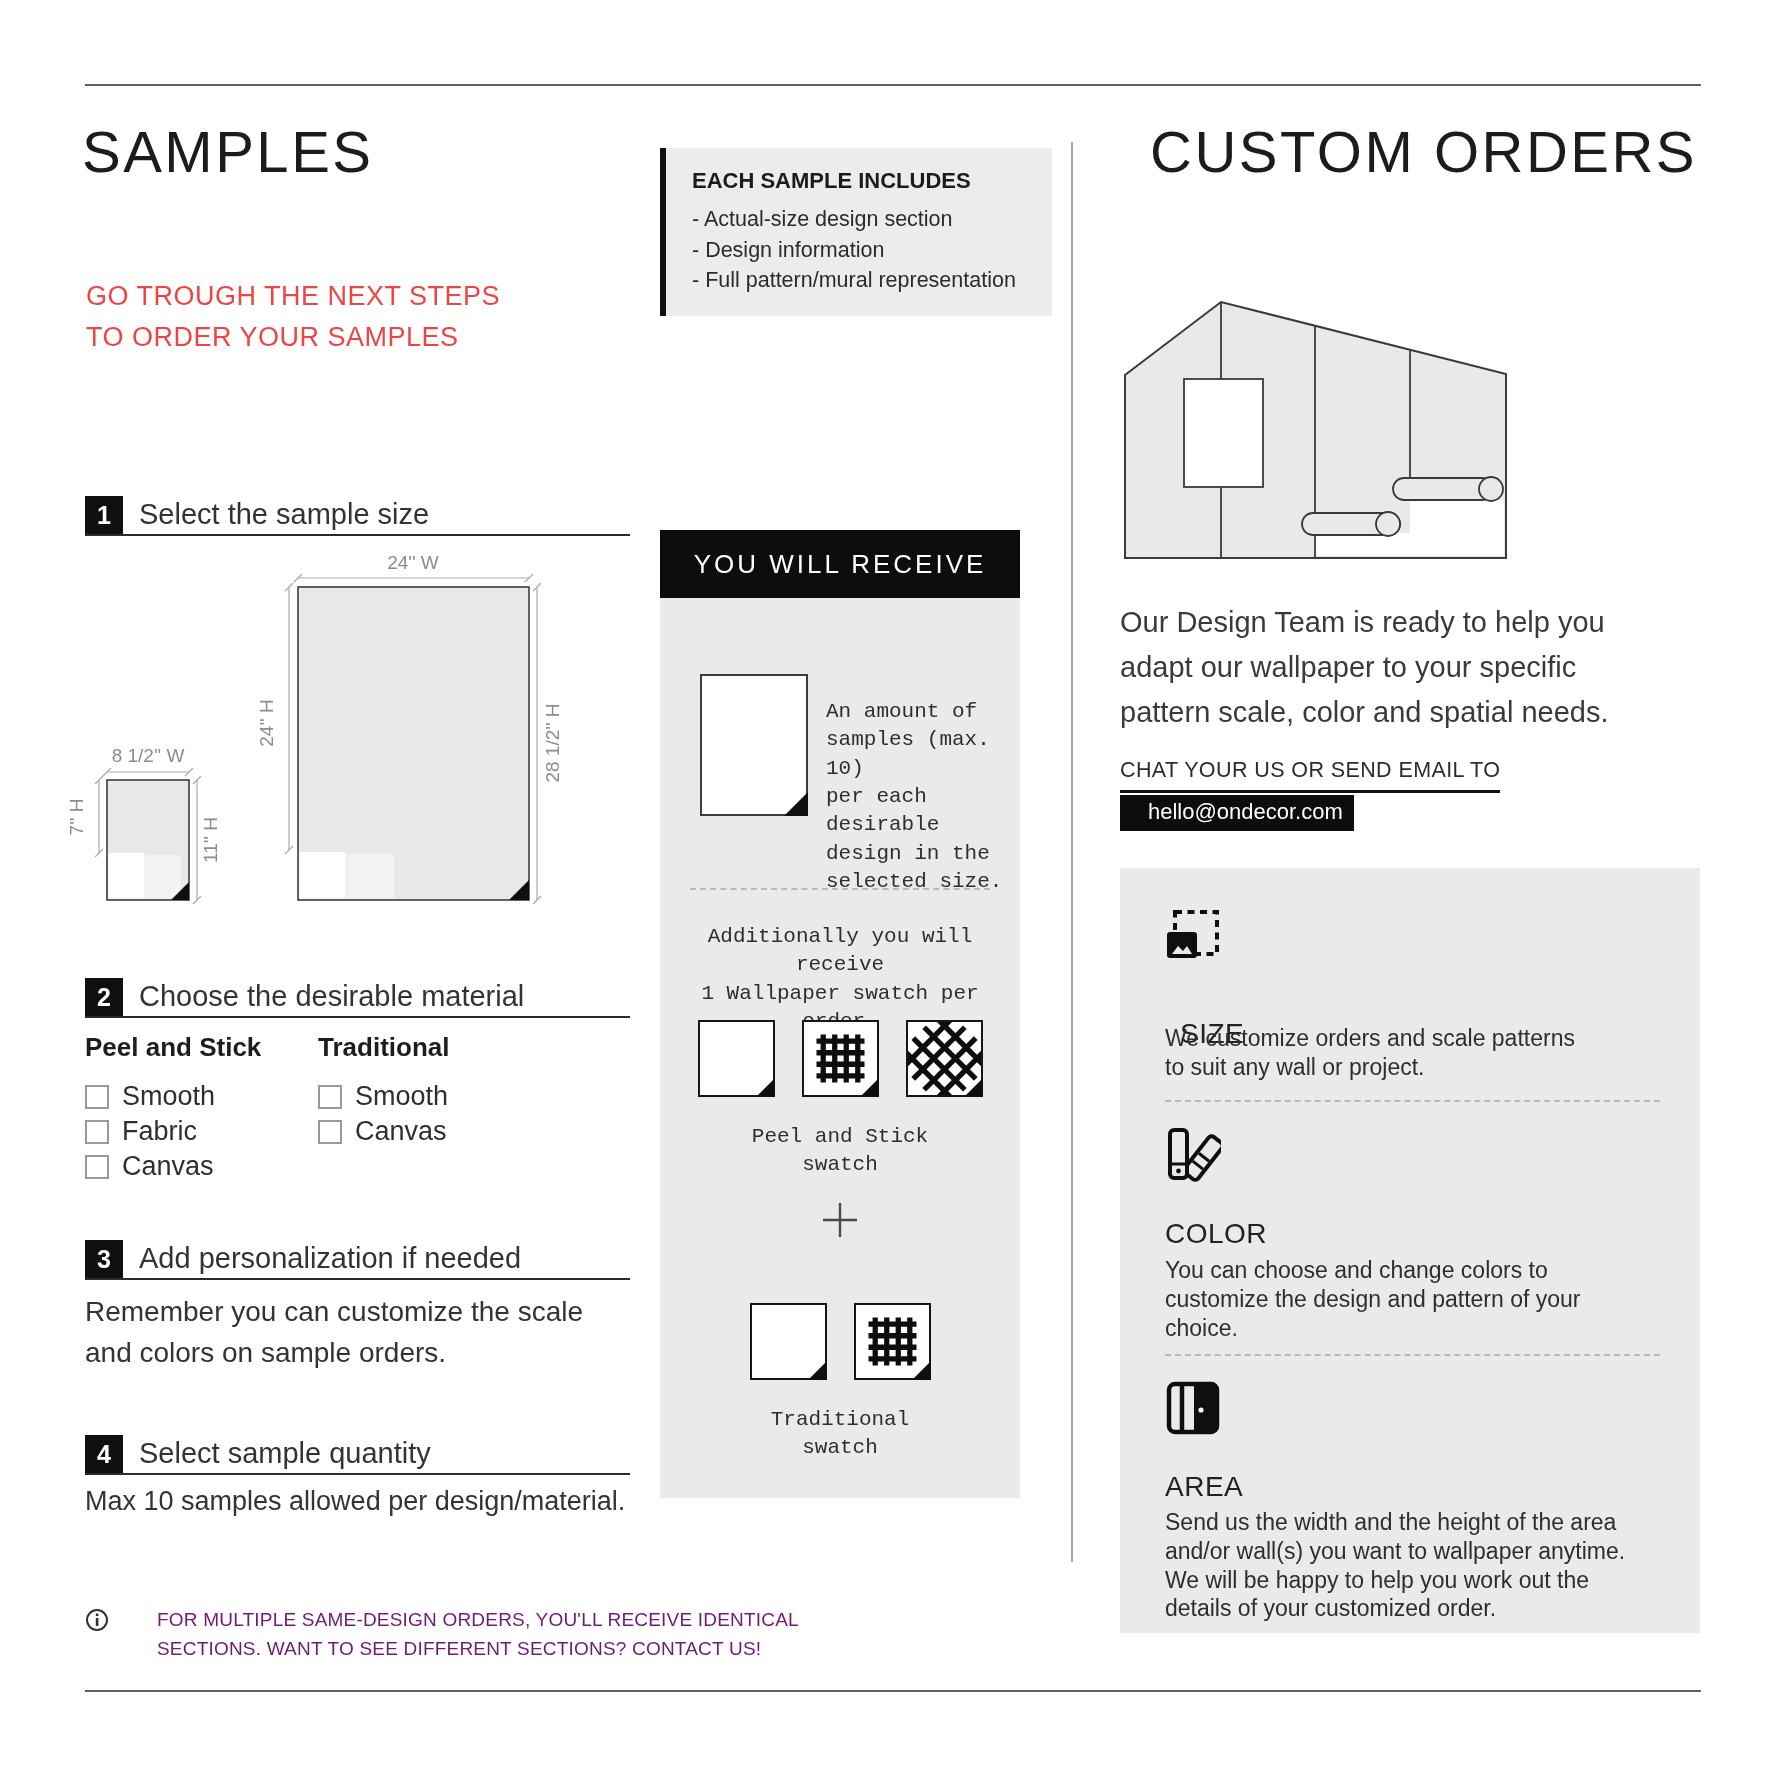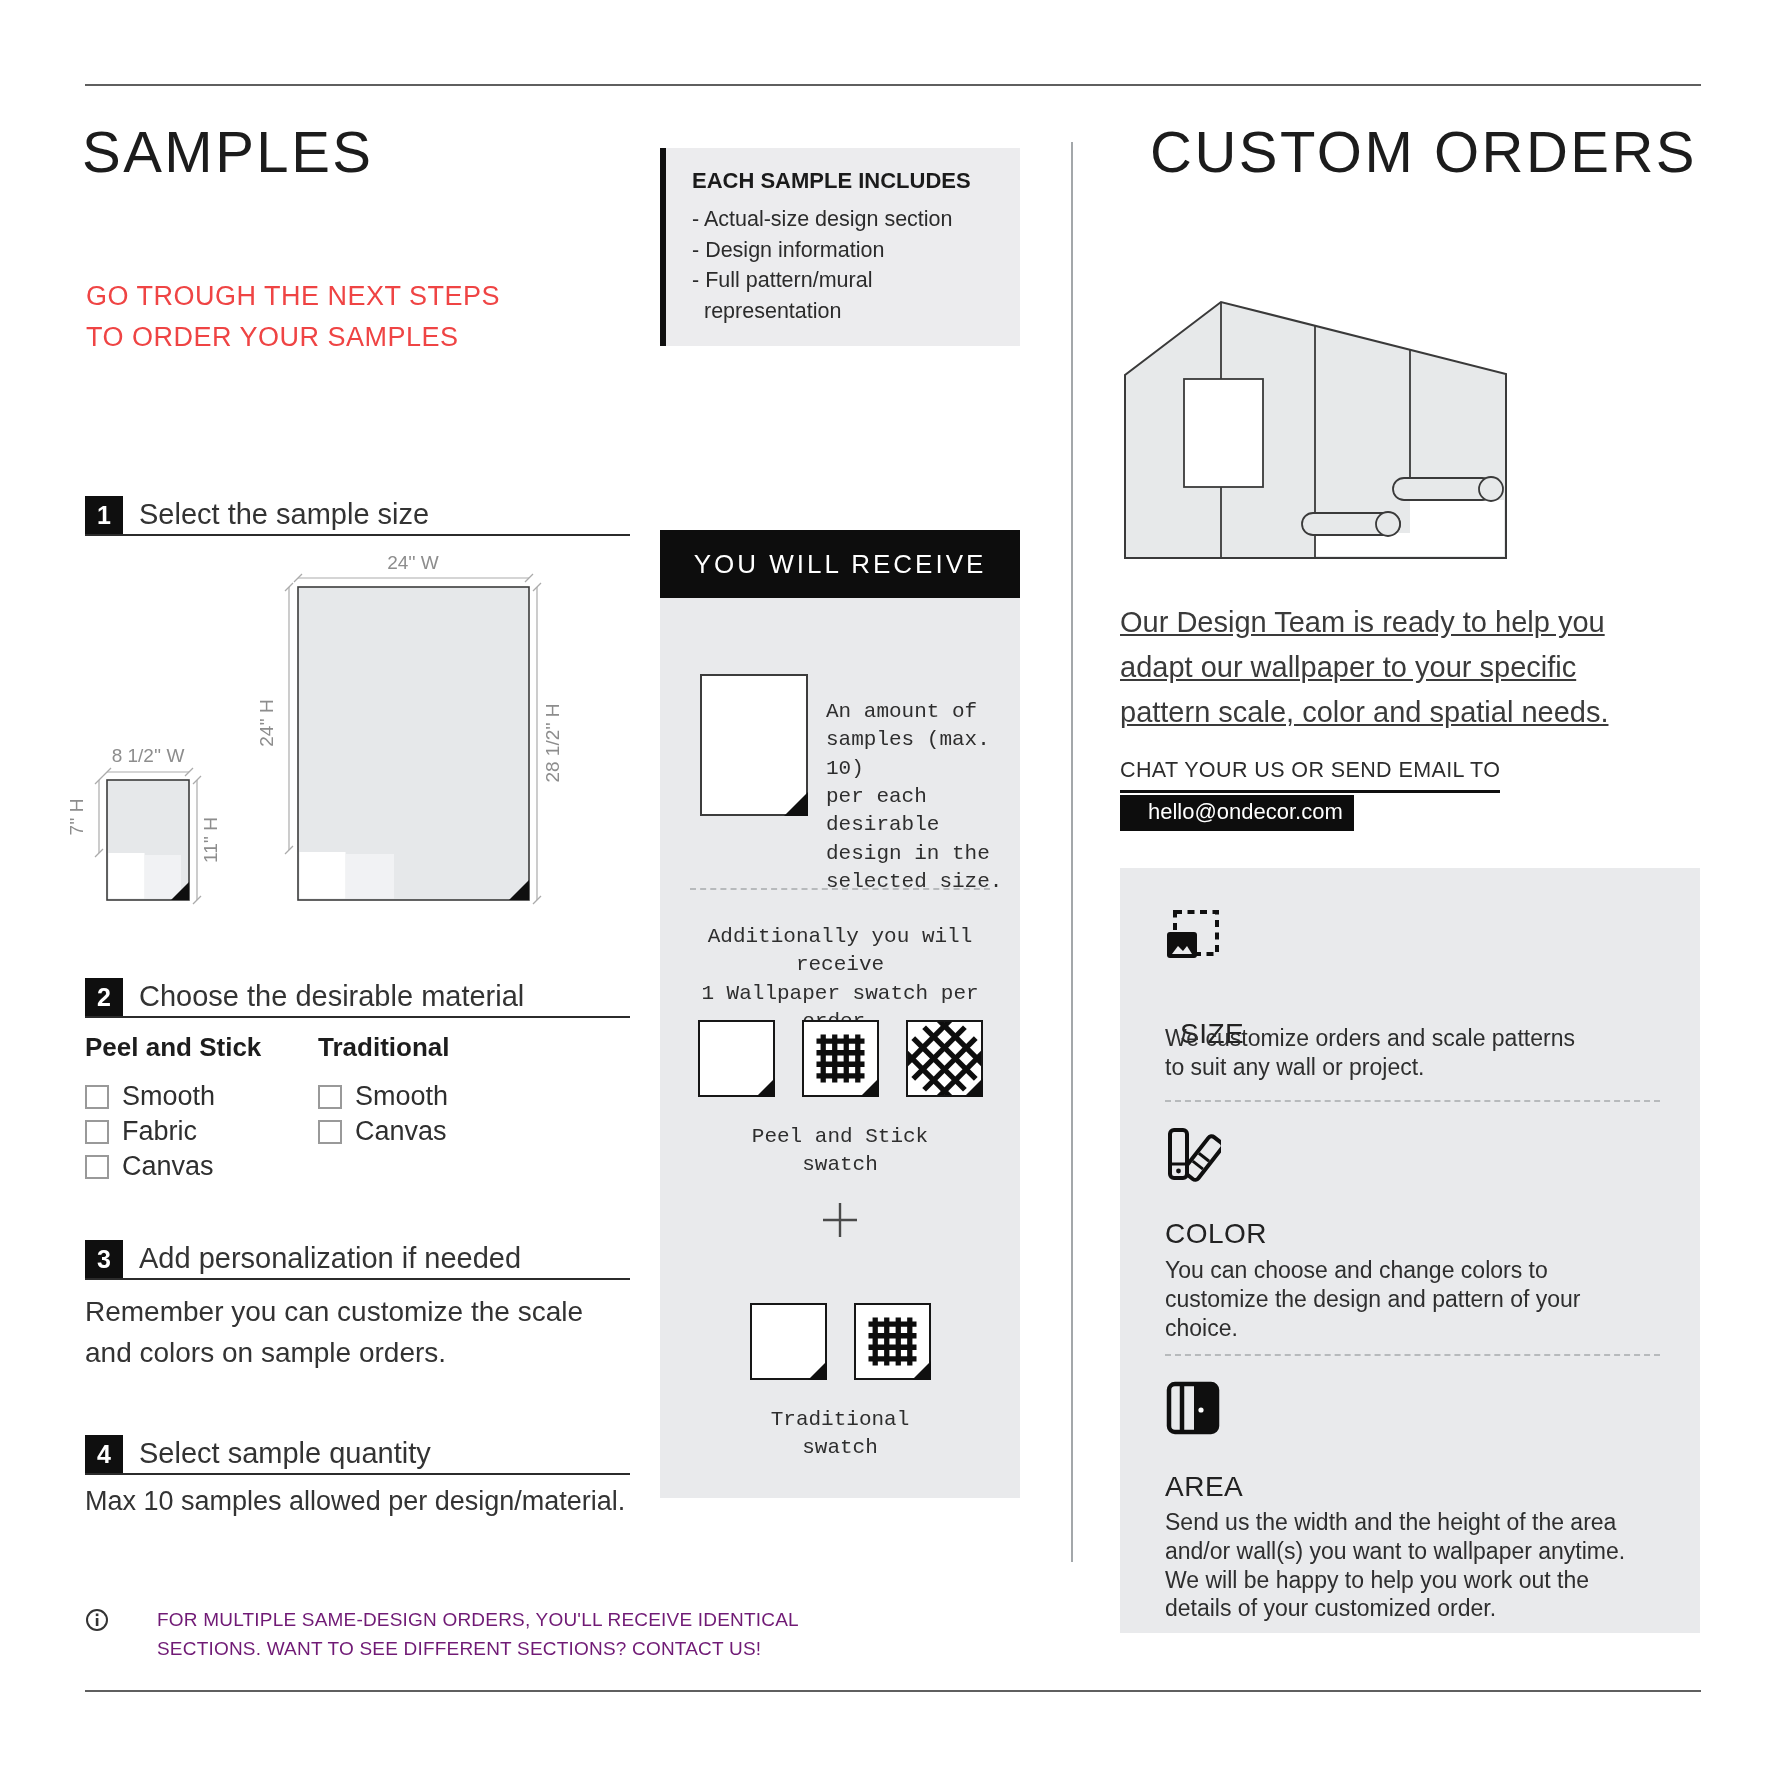--- a/index.html
+++ b/index.html
@@ -7,21 +7,21 @@
        font-family:"Liberation Sans",sans-serif;color:#2e2e2e;}
   .abs{position:absolute;}
   .pre{white-space:pre-line;}
   .rule{background:#5f5f5f;height:2px;}
   .vrule{background:#a3a7aa;width:2px;}
 
   .big-title{font-size:58px;font-weight:500;letter-spacing:2.5px;color:#1c1c1c;}
   .subtitle{font-size:27px;letter-spacing:.5px;line-height:1.5;color:#ef4444;}
 
   
-  .includes-box{width:360px;background:#ececee;border-left:6px solid #101010;
+  .includes-box{width:392px;background:#ececee;border-left:6px solid #101010;
     box-sizing:border-box;padding:20px 14px 20px 26px;}
   .includes-title{font-size:22px;font-weight:bold;color:#1b1b1b;margin-bottom:10px;}
   .includes-item{font-size:21.5px;line-height:1.42;color:#2b2b2b;
     padding-left:12px;text-indent:-12px;}
 
   
   .step-header{display:flex;align-items:flex-end;border-bottom:2px solid #2b2b2b;width:545px;}
   .step-num{width:38px;height:38px;background:#0f0f0f;color:#fff;font-size:25px;font-weight:bold;
     display:flex;align-items:center;justify-content:center;flex:0 0 38px;}
   .step-title{font-size:29px;color:#333;padding:0 0 3px 16px;white-space:nowrap;}
@@ -45,21 +45,21 @@
   .fold-sm{border-bottom-width:19px;border-left-width:19px;}
   .rnote{font-size:21px;line-height:1.35;color:#2e2e2e;}
   .center{text-align:center;}
   .dashed{border-top:2px dashed #b7babc;}
   .swatch-row{display:flex;justify-content:center;gap:27px;width:100%;}
   .swatch{width:77px;height:77px;background:#fff;border:2px solid #161616;
     box-sizing:border-box;position:relative;}
   .swatch svg{position:absolute;inset:0;}
 
   
-  .intro{font-size:29px;line-height:1.55;color:#3a3a3a;text-decoration:underline;}
+  .intro{font-size:29px;line-height:1.55;color:#3a3a3a;}
   .chat-label{font-size:21.5px;letter-spacing:.4px;color:#2c2c2c;display:inline-block;
     border-bottom:3px solid #101010;padding-bottom:7px;}
   .email-chip{display:inline-block;background:#0d0d0d;color:#fff;font-size:22px;
     padding:4px 11px 6px 28px;margin-top:2px;}
   .features-panel{width:580px;height:765px;background:#e9eaec;}
   .feat-title{font-size:28px;color:#222;letter-spacing:.5px;}
   .feat-text{font-size:23px;line-height:1.25;color:#2e2e2e;width:510px;}
   .fnote{font-size:19px;letter-spacing:.2px;line-height:1.55;color:#701a75;margin-left:36px;}
 </style>
 </head>

